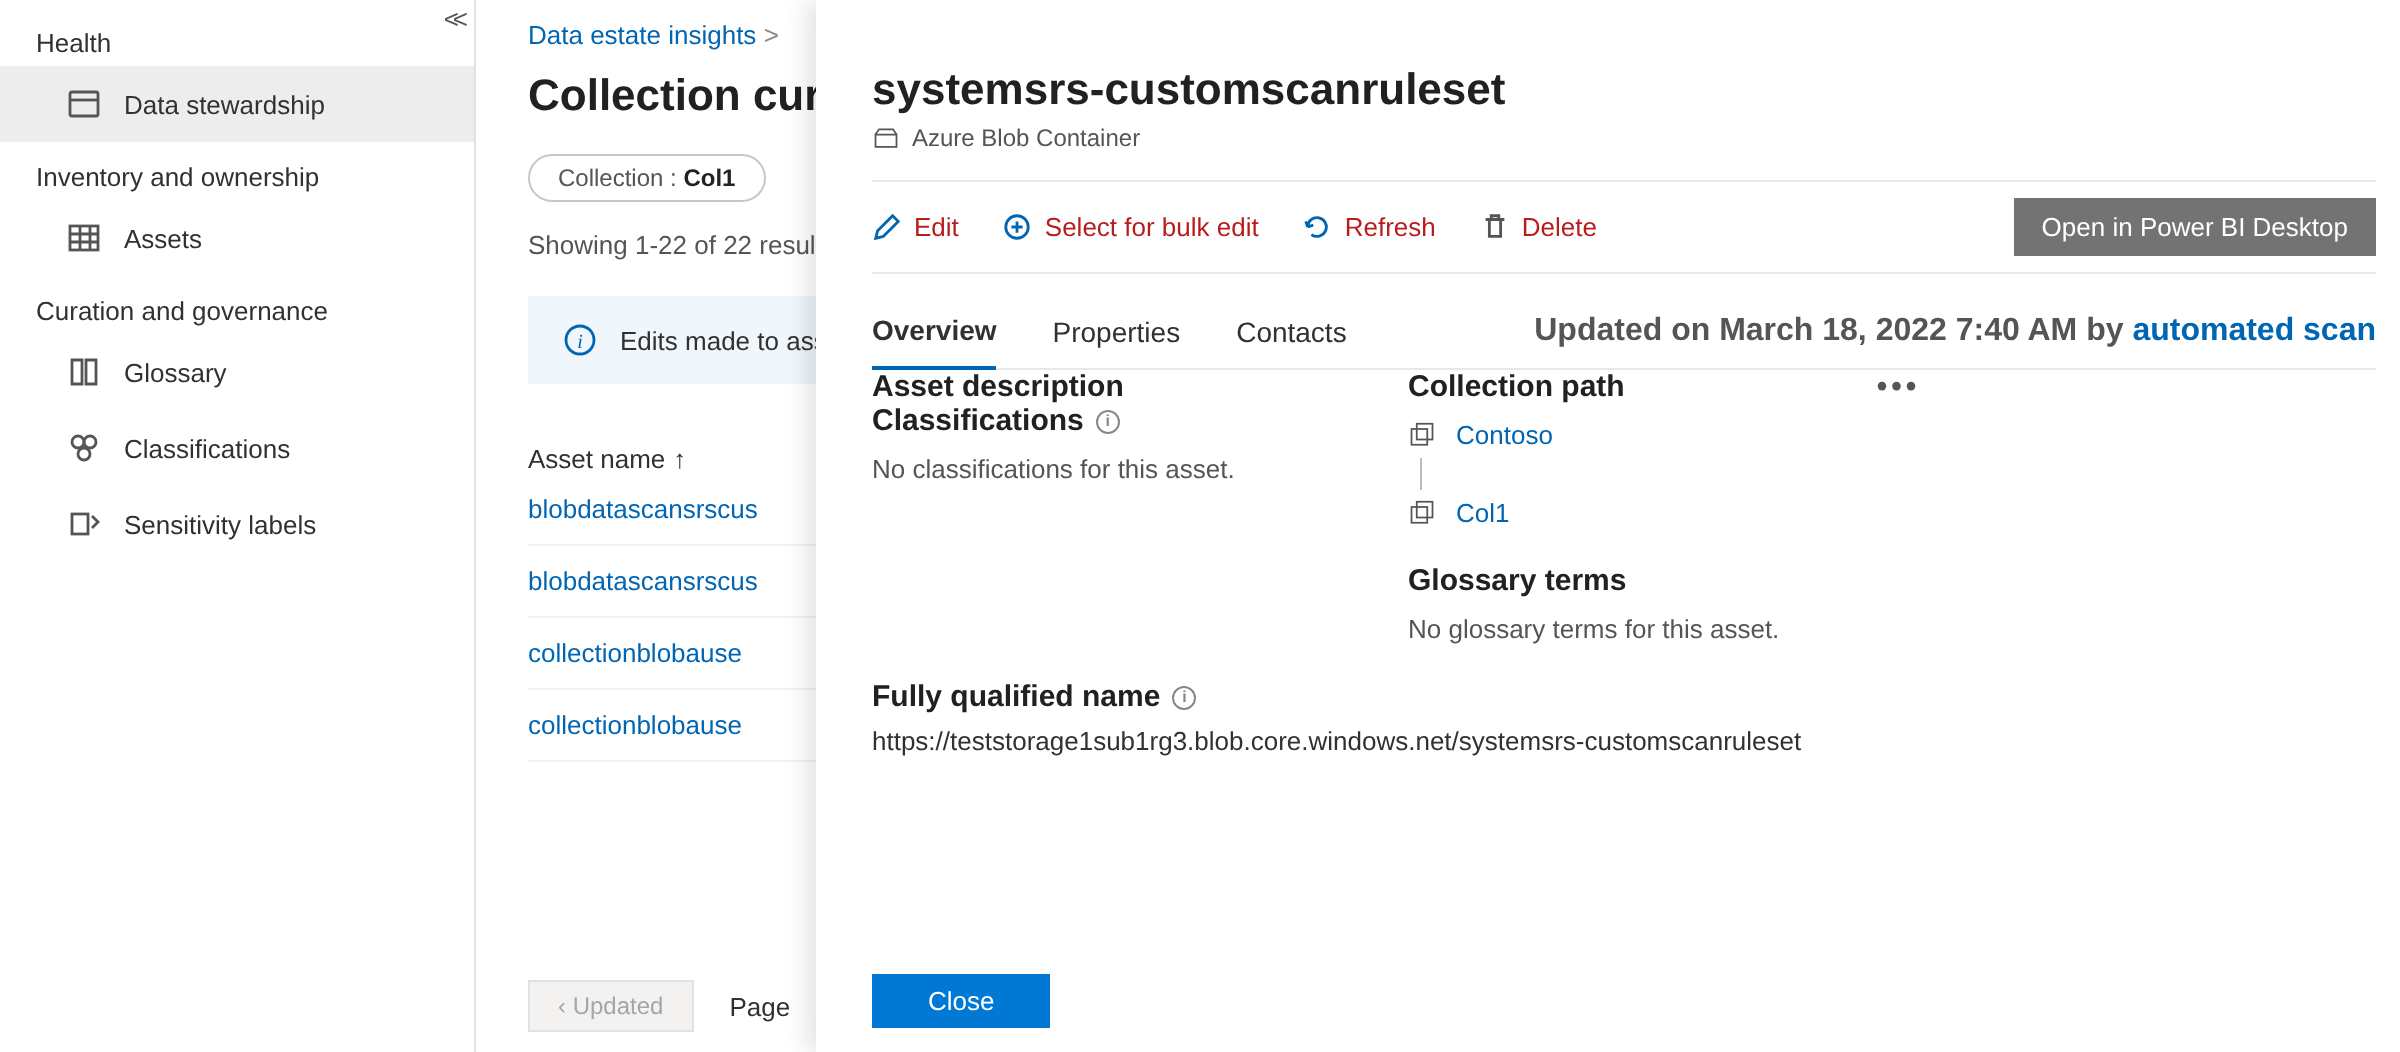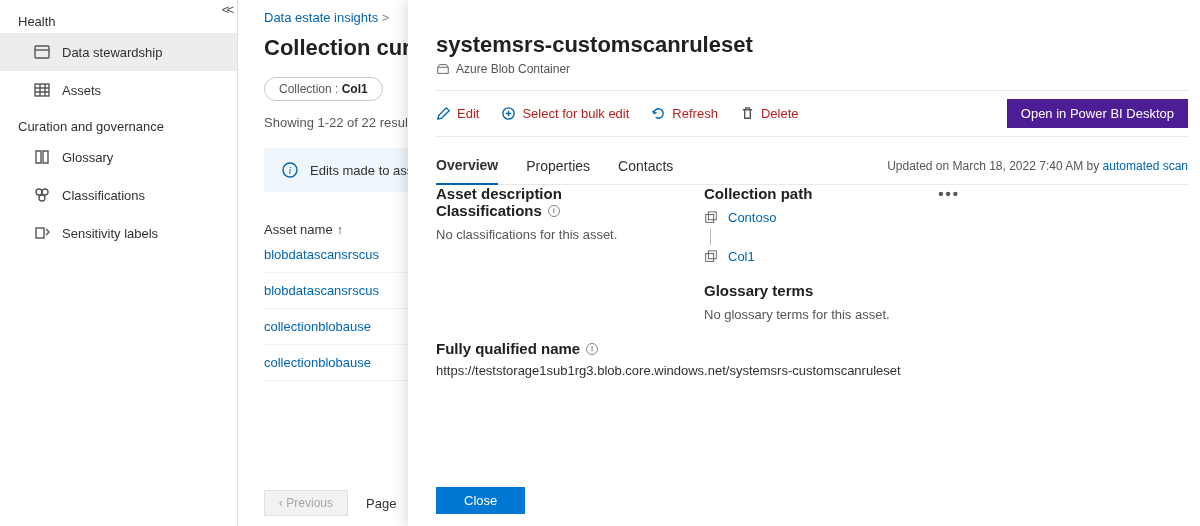--- a/index.html
+++ b/index.html
@@ -174,21 +174,21 @@
     align-items:center;
     gap:6px;
     color:#b91c1c;
     font-size:13px;
     cursor:pointer;
   }
   .tool svg { width:15px; height:15px; stroke:#0065b3; fill:none; stroke-width:1.5; }
   .tool.del svg { stroke:#555; }
   .cta {
     margin-left:auto;
-    background:#4c1d95;
+    background:#737373;
     color:#fff;
     border:none;
     padding: 7px 14px;
     font-size:13px;
     cursor:pointer;
   }
   .tabs-row {
     display:flex;
     align-items:center;
     border-bottom: 1px solid #e8e8e8;
@@ -201,23 +201,24 @@
     color: #323130;
     cursor:pointer;
   }
   .tab.active {
     font-weight:600;
     border-bottom: 2px solid #0065b3;
     margin-bottom:-1px;
   }
   .updated {
     margin-left:auto;
-    font-size:12px;
+    font-size:16px;
     color:#555;
     white-space: nowrap;
+    font-weight: bold;
   }
   .updated .by { color:#0065b3; }
   .overview {
     display: grid;
     grid-template-columns: 260px 1fr;
     column-gap: 8px;
   }
   .sect-h {
     font-size: 15px;
     font-weight: 600;
@@ -278,20 +279,21 @@
 
   <div class="side-group">Health</div>
   <div class="side-item active">
     <svg class="ic" viewBox="0 0 16 16">
         <rect x="1" y="2" width="14" height="12" rx="1"></rect>
         <path d="M1 6h14"></path>
       </svg>
     <span>Data stewardship</span>
   </div>
 
+  <div class="side-group">Inventory and ownership</div>
   <div class="side-item">
     <svg class="ic" viewBox="0 0 16 16">
         <rect x="1" y="2" width="14" height="12"></rect>
         <path d="M1 6h14M1 10h14M6 2v12M11 2v12"></path>
       </svg>
     <span>Assets</span>
   </div>
 
   <div class="side-group">Curation and governance</div>
   <div class="side-item">
@@ -342,21 +344,21 @@
     <span>Asset name</span>
     <span>↑</span>
   </div>
   <a class="asset-row">blobdatascansrscus</a>
   <a class="asset-row">blobdatascansrscus</a>
   <a class="asset-row">collectionblobause</a>
   <a class="asset-row">collectionblobause</a>
 
   <div class="pager">
     <button class="prev-btn">
-      <span>‹ </span><span>Previous</span>
+      <span>‹ </span><span>Updated</span>
     </button>
     <span>Page</span>
   </div>
 </div>
 
 <div class="panel">
   <div class="panel-title">systemsrs-customscanruleset</div>
   <div class="panel-sub">
     <svg viewBox="0 0 16 16">
         <path d="M2 6h12v7H2z" fill="none" stroke="#555"></path>

